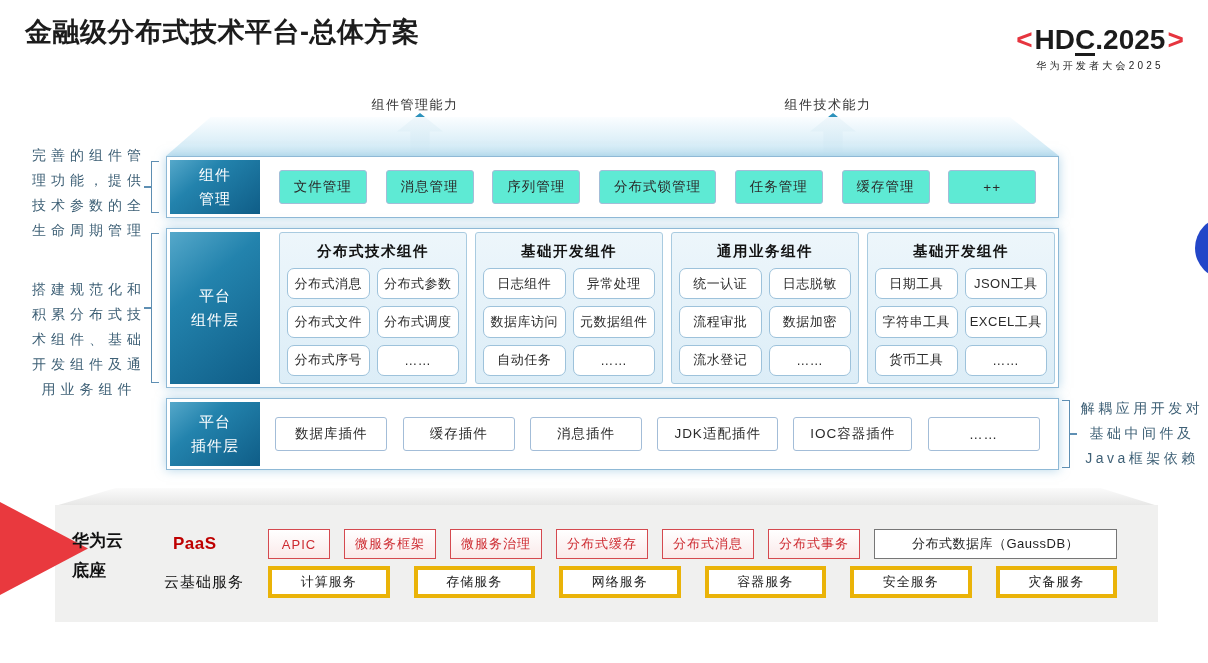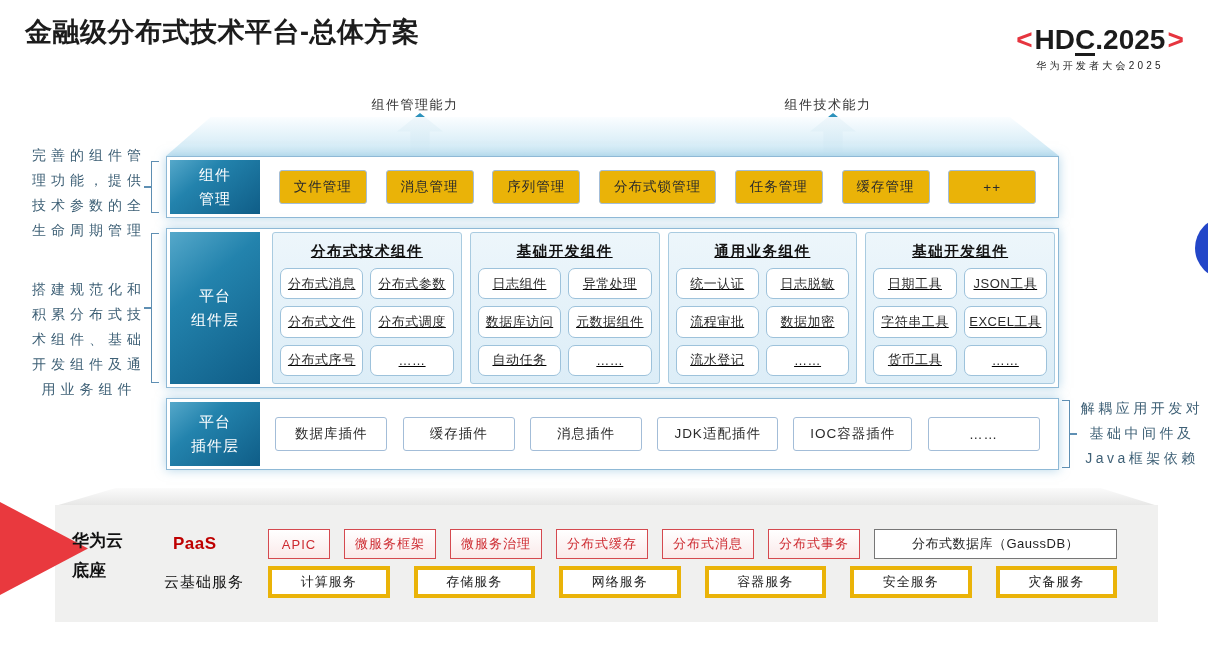--- a/index.html
+++ b/index.html
@@ -37,24 +37,24 @@
     background:linear-gradient(180deg,rgba(250,253,255,.95) 0%,#CBE7F4 100%); }
 
   .layer-row { position:absolute; left:166px; width:893px; background:#fff; border:1px solid #8FB9D6;
     box-shadow:0 0 10px rgba(120,180,215,.55); display:flex; align-items:stretch; padding:3px; }
   .layer-label { width:90px; flex-shrink:0; display:flex; align-items:center; justify-content:center;
     text-align:center; color:#fff; font-size:15px; letter-spacing:1px; line-height:24px; white-space:pre-line;
     background:linear-gradient(140deg,#55A8CA 0%,#2383AD 35%,#0F5D87 100%); }
 
   .items-flex { flex:1; display:flex; align-items:center; justify-content:space-evenly; }
   .box1 { height:34px; min-width:88px; padding:0 14px; border:1px solid #A3BDD8; border-radius:3px;
-    background:#eab308; display:flex; align-items:center; justify-content:center; font-size:13.5px;
+    background:#5eead4; display:flex; align-items:center; justify-content:center; font-size:13.5px;
     color:#2b2b2b; letter-spacing:1px; }
 
-  .groups { flex:1; display:flex; gap:8px; padding-left:12px;text-decoration:underline; }
+  .groups { flex:1; display:flex; gap:8px; padding-left:19px; }
   .group { flex:1; background:linear-gradient(180deg,#EDF6FB 0%,#DCEDF7 100%); border:1px solid #A9CBE0;
     border-radius:3px; padding:5px 7px 7px; display:flex; flex-direction:column; }
   .group-title { text-align:center; font-weight:bold; font-size:14.5px; color:#121212; letter-spacing:1.5px; padding:4px 0 7px; }
   .group-grid { flex:1; display:grid; grid-template-columns:1fr 1fr; gap:7px; }
   .gbox { background:#fff; border:1px solid #9DC2DB; border-radius:7px; display:flex; align-items:center;
     justify-content:center; font-size:13px; color:#2b2b2b; letter-spacing:.5px; min-height:28px; }
 
   .box3 { height:34px; min-width:112px; padding:0 16px; border:1px solid #A3BDD8; border-radius:3px;
     background:#fff; display:flex; align-items:center; justify-content:center; font-size:13.5px;
     color:#2b2b2b; letter-spacing:1px; }

